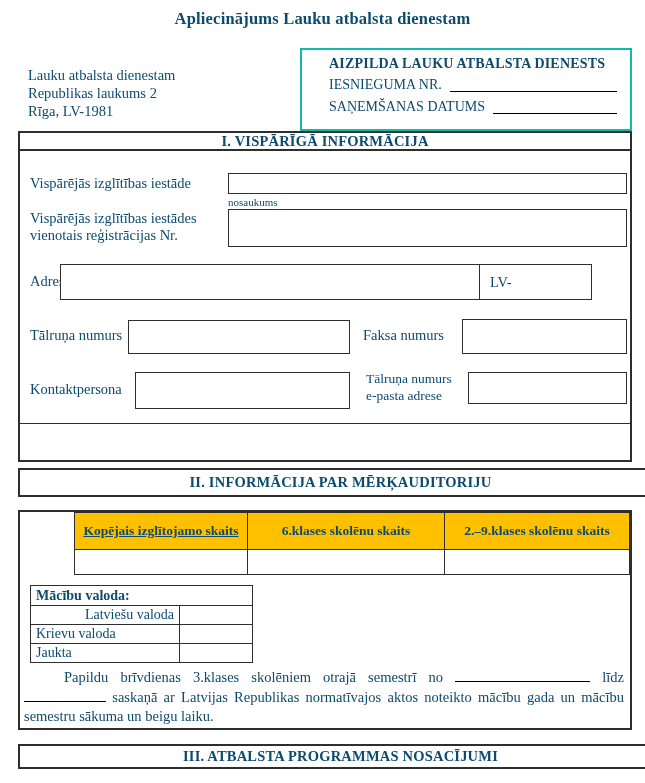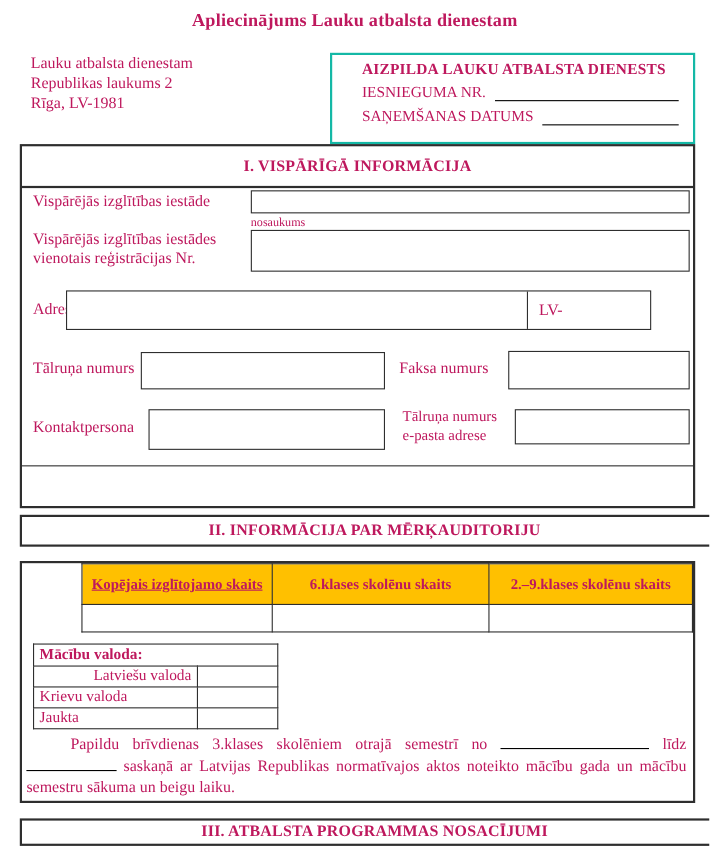--- a/index.html
+++ b/index.html
@@ -1,39 +1,39 @@
 <!DOCTYPE html>
 <html><head>
 <meta charset="utf-8">
 <style>
   html,body{margin:0;padding:0;background:#fff;}
   .page{
     position:relative;width:645px;height:783px;background:#fff;
-    font-family:"Liberation Serif","DejaVu Serif",serif;color:#be185d;overflow:hidden;
+    font-family:"Liberation Serif","DejaVu Serif",serif;color:#0c4a6e;overflow:hidden;
   }
   .title{
     position:absolute;top:9px;left:0;width:100%;text-align:center;
     font-size:16.5px;font-weight:bold;letter-spacing:.2px;
   }
-  .addr{position:absolute;left:28px;top:49px;font-size:14.5px;line-height:18px;}
+  .addr{position:absolute;left:28px;top:66px;font-size:14.5px;line-height:18px;}
   .office-box{
     position:absolute;left:300px;top:48px;width:332px;height:83px;
     border:2px solid #14b8a6;box-sizing:border-box;padding:6px 9px 0 27px;
   }
   .ob-title{font-size:14px;font-weight:bold;letter-spacing:.2px;}
   .ob-row{display:flex;align-items:flex-end;margin-top:3px;font-size:14px;line-height:19px;}
   .ob-row:first-of-type{margin-top:12px;}
   .blank{flex:1;border-bottom:1.4px solid #000;height:15px;margin:0 4px 2px 8px;}
   .boxed{position:absolute;left:18px;width:614px;border:2px solid #2e2e2e;box-sizing:border-box;}
   .sec-hdr{
     width:100%;text-align:center;font-size:14.5px;font-weight:bold;letter-spacing:.2px;
     display:flex;align-items:center;justify-content:center;box-sizing:border-box;
   }
   .sec1{top:131px;height:331px;}
-  .sec1-hdr{height:38px;border-bottom:2px solid #2e2e2e;}
+  .sec1-hdr{height:18px;border-bottom:2px solid #2e2e2e;}
   .lbl{position:absolute;font-size:14.5px;line-height:17px;}
   .lbl-sm{position:absolute;font-size:13.5px;line-height:17px;}
   .fbox{position:absolute;border:1.5px solid #2e2e2e;box-sizing:border-box;background:#fff;}
   .hint{position:absolute;font-size:11px;text-align:left;}
   .lv-seg{
     position:absolute;top:0;bottom:0;left:418px;right:0;
     border-left:1.5px solid #2e2e2e;display:flex;align-items:center;
     padding-left:10px;font-size:14.5px;box-sizing:border-box;
   }
   .divider{position:absolute;left:0;width:100%;border-top:1.5px solid #2e2e2e;}

